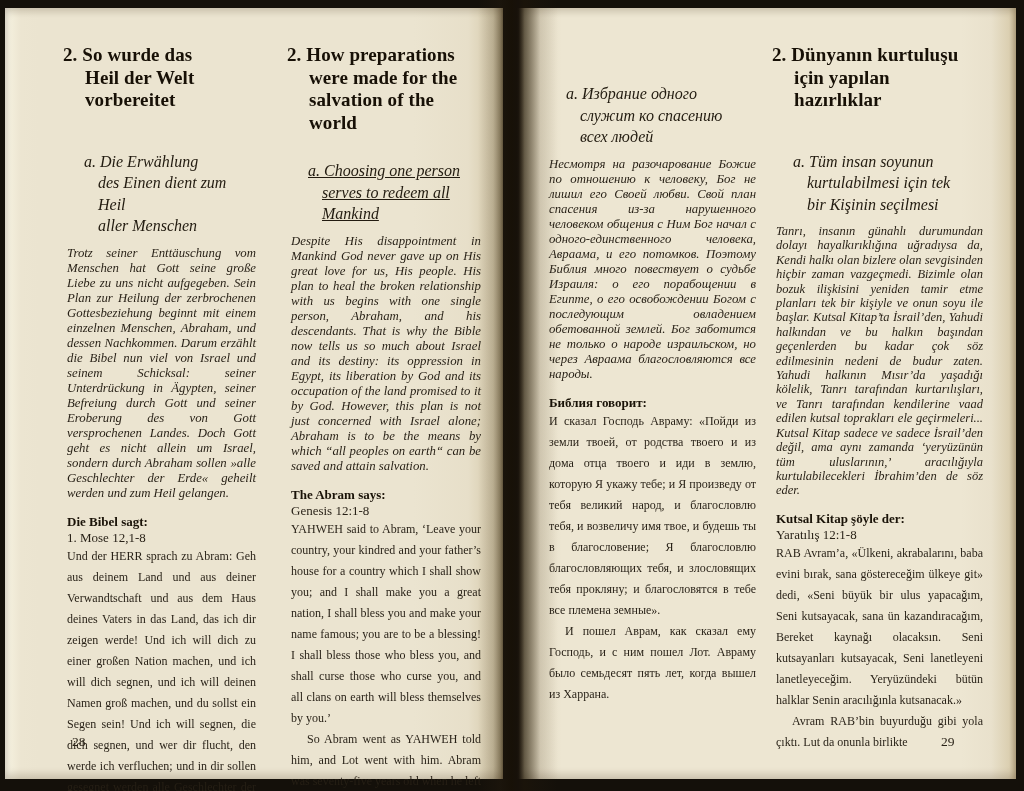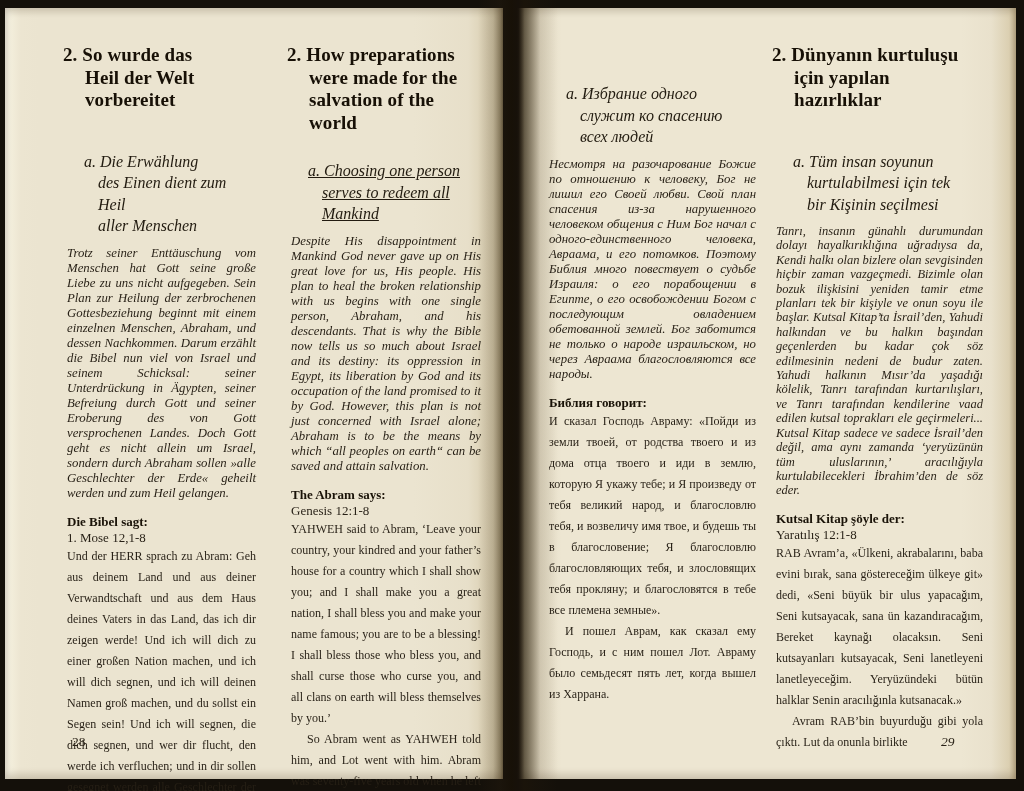--- a/index.html
+++ b/index.html
@@ -27,21 +27,21 @@
         margin-top:39px;padding-left:31px;text-indent:-14px;color:#221b10;}
   .col2 .subhead{margin-top:26px;text-decoration:underline;}
   .intro{font-style:italic;font-size:12.8px;line-height:15px;text-align:justify;margin-top:9px;}
   .col4 .intro{line-height:14.4px;font-size:12.5px;}
   .bible-label{font-weight:bold;font-size:13px;line-height:16px;margin-top:13px;color:#1a1308;}
   .reference{font-size:13px;line-height:16px;}
   .scripture{font-size:12px;line-height:21px;text-align:justify;}
   .scripture.cont{text-indent:16px;}
   .pagenum{position:absolute;font-size:13.5px;color:#2a2318;}
   .pagenum-left{left:72px;top:734px;}
-  .pagenum-right{left:941px;top:734px;font-style:italic;}
+  .pagenum-right{left:941px;top:734px;}
 </style>
 </head>
 <body>
 
 <div class="scan">
 
   <div class="sheet sheet-left"></div>
   <div class="sheet sheet-right"></div>
   <div class="gutter"></div>
 

